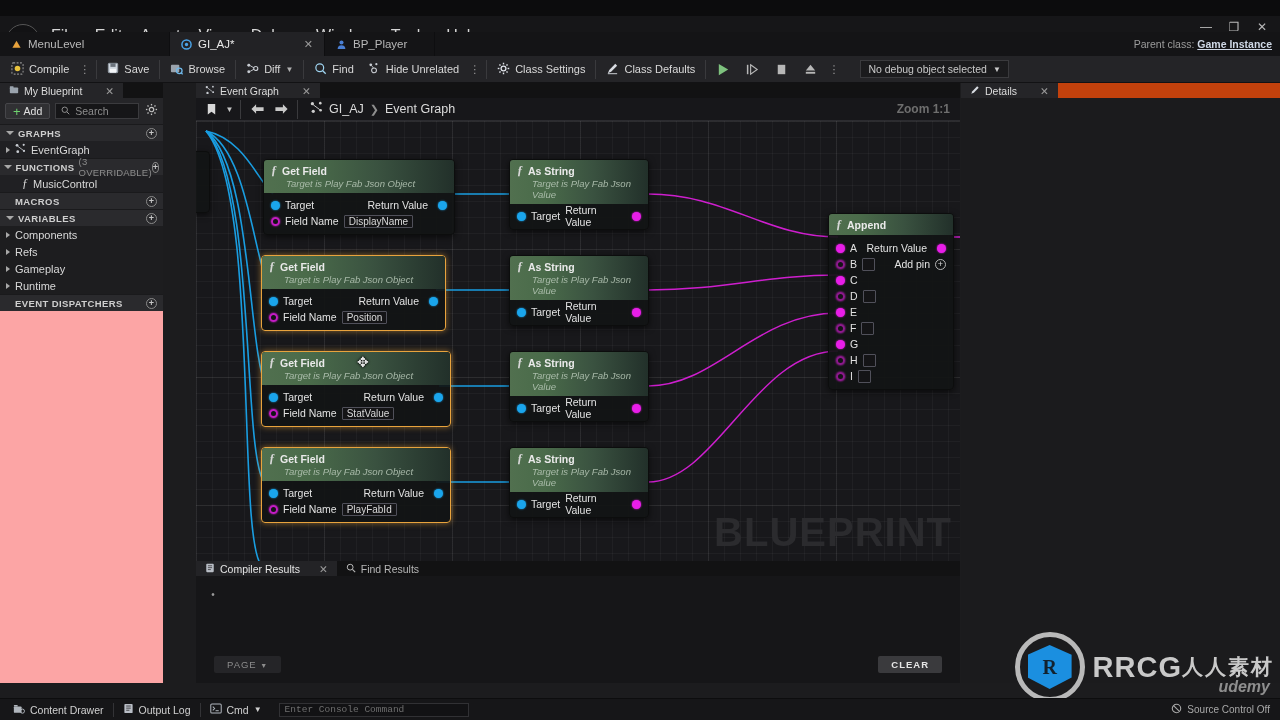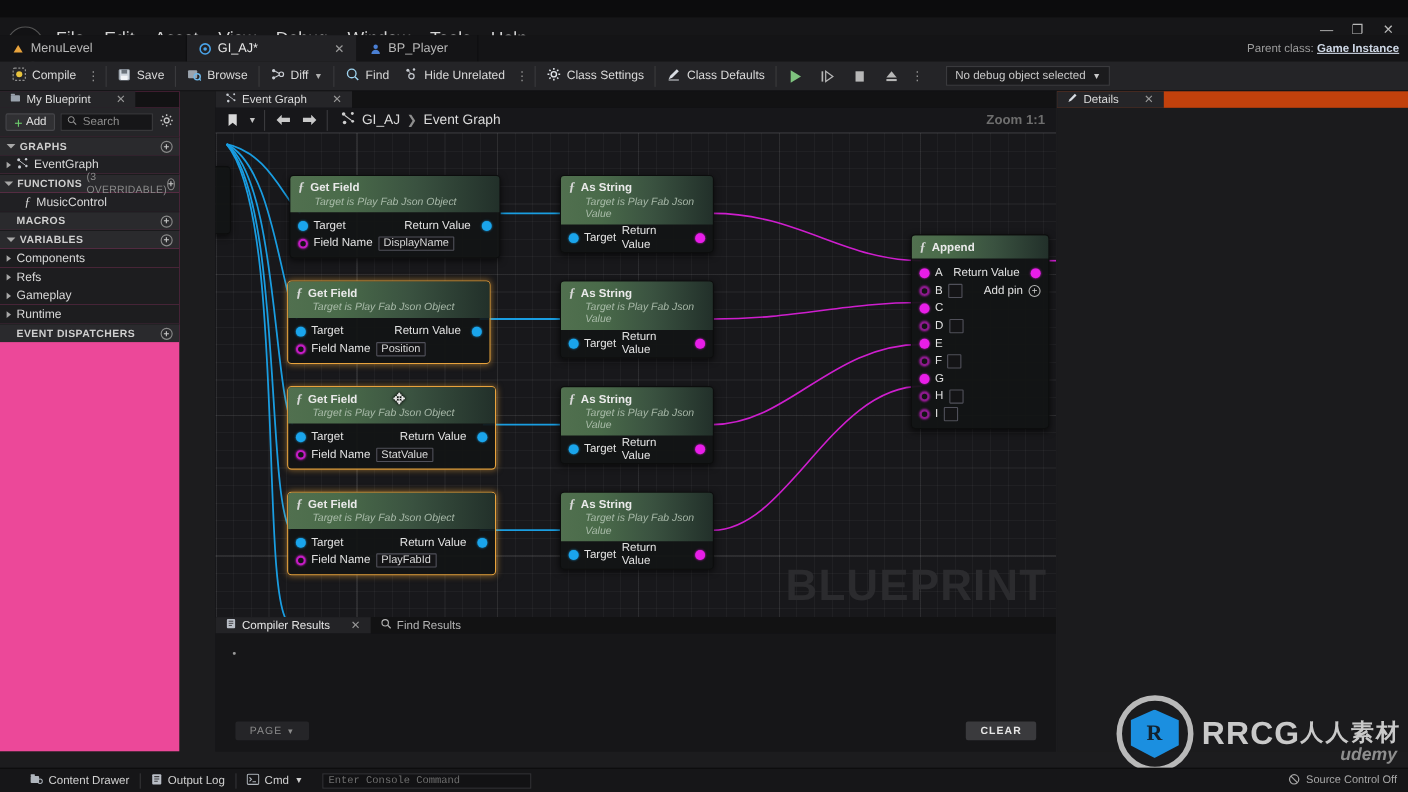--- a/index.html
+++ b/index.html
@@ -40,21 +40,21 @@
   
   .toolbar { position:absolute; left:0; top:56px; width:1280px; height:27px; background:#242427;
              border-bottom:1px solid #121214; display:flex; align-items:center; padding-left:4px; }
   .tb-item { display:flex; align-items:center; gap:5px; padding:2px 7px; height:23px; color:#d9d9d9; font-size:11px; white-space:nowrap; }
   .tb-sep { width:1px; height:19px; background:#3a3a3d; margin:0 3px; }
   .tb-dots { color:#9a9a9a; font-size:11px; letter-spacing:0px; padding:0 3px; }
   .debugsel { margin-left:18px; display:flex; align-items:center; gap:6px; background:#1b1b1d;
               border:1px solid #3a3a3d; height:18px; padding:0 7px; font-size:10.5px; color:#c9c9c9; }
 
   
-  .leftpanel { position:absolute; left:0; top:83px; width:163px; height:600px; background:#ec4899; }
+  .leftpanel { position:absolute; left:0; top:83px; width:163px; height:600px; background:#fca5a5; }
   .panel-tabrow { height:15px; background:#121213; display:flex; align-items:flex-end; }
   .panel-tab { display:flex; align-items:center; gap:5px; height:15px; padding:0 9px; background:#252528; font-size:10.5px; color:#dcdcdc; }
   .panel-tab .tabclose { margin-left:18px; color:#9a9a9a; }
 
   .mb-toolrow { display:flex; align-items:center; gap:5px; padding:5px 5px; background:#252528; }
   .addbtn { display:flex; align-items:center; gap:3px; background:#303033; border:1px solid #46464a;
             height:16px; padding:0 7px; font-size:10.5px; color:#e0e0e0; border-radius:2px; }
   .addbtn .plus { color:#6fd36f; font-size:13px; line-height:1; }
   .mb-search { flex:1; display:flex; align-items:center; gap:5px; background:#161618; border:1px solid #3b3b3e;
                height:16px; padding:0 5px; color:#8d8d8d; font-size:10.5px; }
@@ -129,21 +129,21 @@
   .res-foot { position:absolute; left:0; bottom:10px; width:764px; display:flex; align-items:center; padding:0 18px; }
   .pagebtn { background:#252528; color:#8c8c8c; font-size:9.5px; letter-spacing:1px; padding:3px 13px; border-radius:2px; }
   .clearbtn { margin-left:auto; background:#3a3a3d; color:#e6e6e6; font-size:9.5px; font-weight:bold; letter-spacing:1px; padding:3px 13px; border-radius:2px; }
 
   
   .rightpanel { position:absolute; left:961px; top:83px; width:319px; height:600px; background:#1b1b1d; }
   .det-tabrow { height:15px; background:#c2410c; display:flex; align-items:flex-end; }
 
   
   .statusbar { position:absolute; left:0; bottom:0; width:1280px; height:22px; background:#161618;
-               border-top:1px solid #0d0d0e; display:flex; align-items:center; padding-left:18px; gap:0;justify-content:space-between; }
+               border-top:1px solid #0d0d0e; display:flex; align-items:center; padding-left:4px; gap:0;justify-content:space-between; }
   .sb-item { display:flex; align-items:center; gap:5px; height:22px; padding:0 9px; font-size:10.5px; color:#d0d0d0; }
   .sb-sep { width:1px; height:14px; background:#333336; }
   .console { display:flex; align-items:center; width:190px; height:14px; background:#121214; border:1px solid #313134;
              margin-left:8px; padding:0 5px; color:#6f6f6f; font-family:"Liberation Mono", monospace; font-size:9.5px; }
   .sb-right { margin-left:auto; display:flex; align-items:center; gap:5px; padding-right:10px; font-size:10px; color:#a8a8a8; }
 
   
   .rrcg { position:absolute; right:6px; bottom:18px; display:flex; align-items:center; gap:8px; pointer-events:none; }
   .rrcg-mark { width:70px; height:70px; border-radius:50%; border:5px solid #b9b9b9; position:relative;
                display:flex; align-items:center; justify-content:center; }

